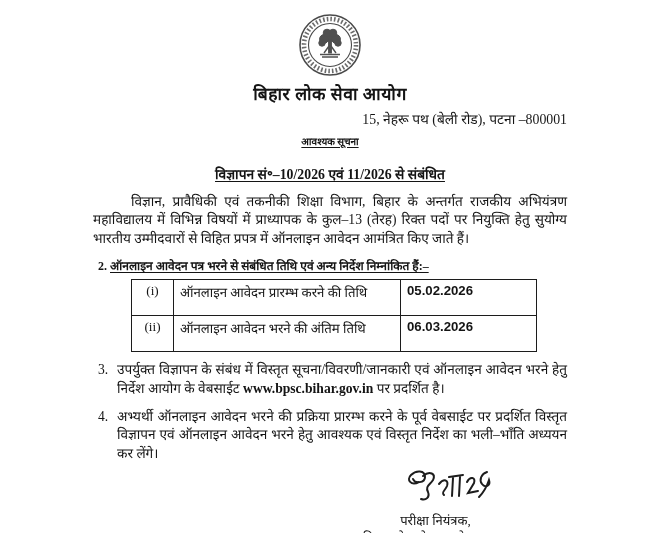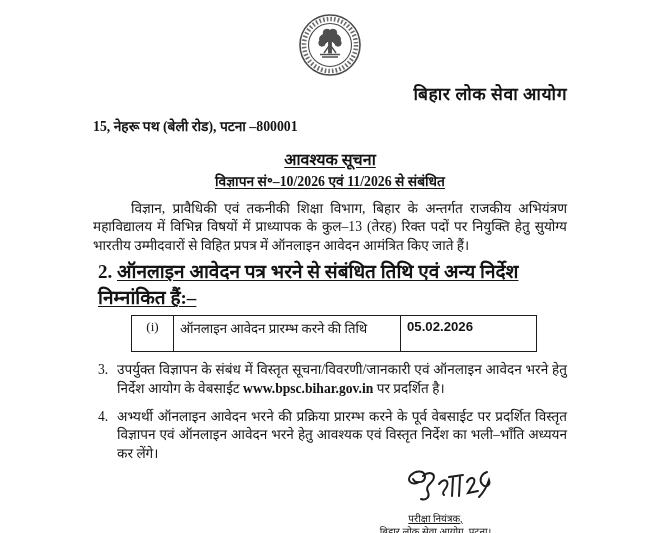--- a/index.html
+++ b/index.html
@@ -4,40 +4,40 @@
 <style>
   * { margin:0; padding:0; box-sizing:border-box; }
   html,body { background:#e9e9e9; }
   body { font-family:"Liberation Serif","DejaVu Serif",serif; }
   .page {
     position:relative; width:660px; height:533px; background:#ffffff;
     color:#141414; overflow:hidden; margin:0 auto; padding-top:13px;
   }
   .content { width:474px; margin:0 auto; }
   .seal-wrap { text-align:center; height:66px; }
-  .org-name { text-align:right; font-size:17.5px; font-weight:bold; letter-spacing:.5px; margin-top:2px; }
-  .address  { text-align:left; font-size:13.8px; font-weight:bold; margin-top:11px; }
-  .notice-title { text-align:center; font-size:16px; font-weight:bold; margin-top:13px; }
+  .org-name { text-align:center; font-size:17.5px; font-weight:bold; letter-spacing:.5px; margin-top:2px; }
+  .address  { text-align:right; font-size:13.8px; font-weight:normal; margin-top:4px; }
+  .notice-title { text-align:center; font-size:10px; font-weight:bold; margin-top:6px; }
   .notice-title span, .subject span { text-decoration:underline; text-underline-offset:2px; }
-  .subject { text-align:center; font-size:13.8px; font-weight:bold; margin-top:1px; }
+  .subject { text-align:center; font-size:13.8px; font-weight:bold; margin-top:16px; }
   .intro { font-size:13.6px; line-height:1.36; text-align:justify; text-indent:38px; margin-top:10px; font-weight:500; }
-  .item2 { font-size:19px; font-weight:bold; margin-top:3px; padding-left:5px; }
+  .item2 { font-size:12px; font-weight:bold; margin-top:9px; padding-left:5px; }
   .item2 .it2-txt { text-decoration:underline; text-underline-offset:2px; }
   table.sched { border-collapse:collapse; margin:5px 0 0 38px; }
   table.sched td { border:1.6px solid #1c1c1c; vertical-align:top; padding:3px 6px 14px 6px; font-size:13.2px; }
   td.c-sl    { width:42px;  text-align:center; }
   td.c-label { width:227px; font-weight:500;margin-top:16px; }
   td.c-value { width:136px; font-family:"Liberation Sans","DejaVu Sans",sans-serif; font-size:12.3px; font-weight:bold; padding-left:9px; }
   .list-item { display:flex; font-size:13.6px; line-height:1.37; margin-top:9px; padding-left:5px; font-weight:500; }
   .list-item .num { width:19px; flex:none; }
   .list-item .itm-body { flex:1; text-align:justify; }
   .site-link { font-weight:bold; text-underline-offset:2px; }
   .sign-block { width:235px; margin:2px 14px 0 auto; text-align:center; }
   .sign-scrawl { margin:0 0 2px 26px; }
-  .sign-role, .sign-org { font-size:10px; font-weight:500; line-height:1.32;text-decoration:underline; }
+  .sign-role, .sign-org { font-size:13px; font-weight:500; line-height:1.32; }
 </style>
 </head>
 <body>
 
 <div class="page">
   <div class="content">
 
     <div class="seal-wrap">
       <svg width="64" height="64" viewBox="0 0 64 64">
         <circle cx="32" cy="32" r="30" fill="none" stroke="#4a4a4a" stroke-width="1.6"></circle>
@@ -75,20 +75,25 @@
       <span class="it2-txt">ऑनलाइन आवेदन पत्र भरने से संबंधित तिथि एवं अन्य निर्देश निम्नांकित हैं:–</span>
     </div>
 
     <table class="sched">
       <tbody>
         <tr>
           <td class="c-sl">(i)</td>
           <td class="c-label">ऑनलाइन आवेदन प्रारम्भ करने की तिथि</td>
           <td class="c-value">05.02.2026</td>
         </tr>
+        <tr>
+          <td class="c-sl">(ii)</td>
+          <td class="c-label">ऑनलाइन आवेदन भरने की अंतिम तिथि</td>
+          <td class="c-value">06.03.2026</td>
+        </tr>
       </tbody>
     </table>
 
     <div class="list-item">
       <span class="num">3.</span>
       <div class="itm-body">
         <span>उपर्युक्त विज्ञापन के संबंध में विस्तृत सूचना/विवरणी/जानकारी एवं ऑनलाइन आवेदन भरने हेतु निर्देश आयोग के वेबसाईट</span>
         <span class="site-link">www.bpsc.bihar.gov.in</span>
         <span>पर प्रदर्शित है।</span>
       </div>

